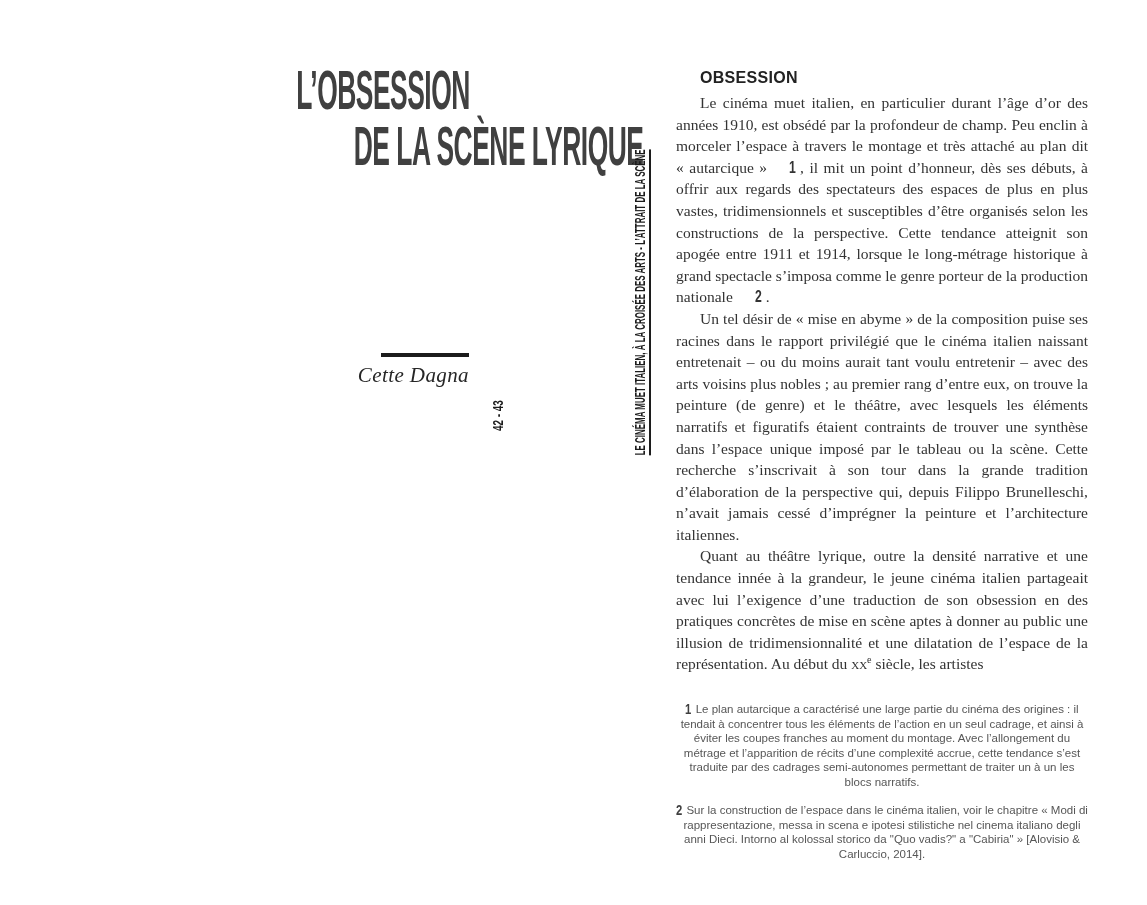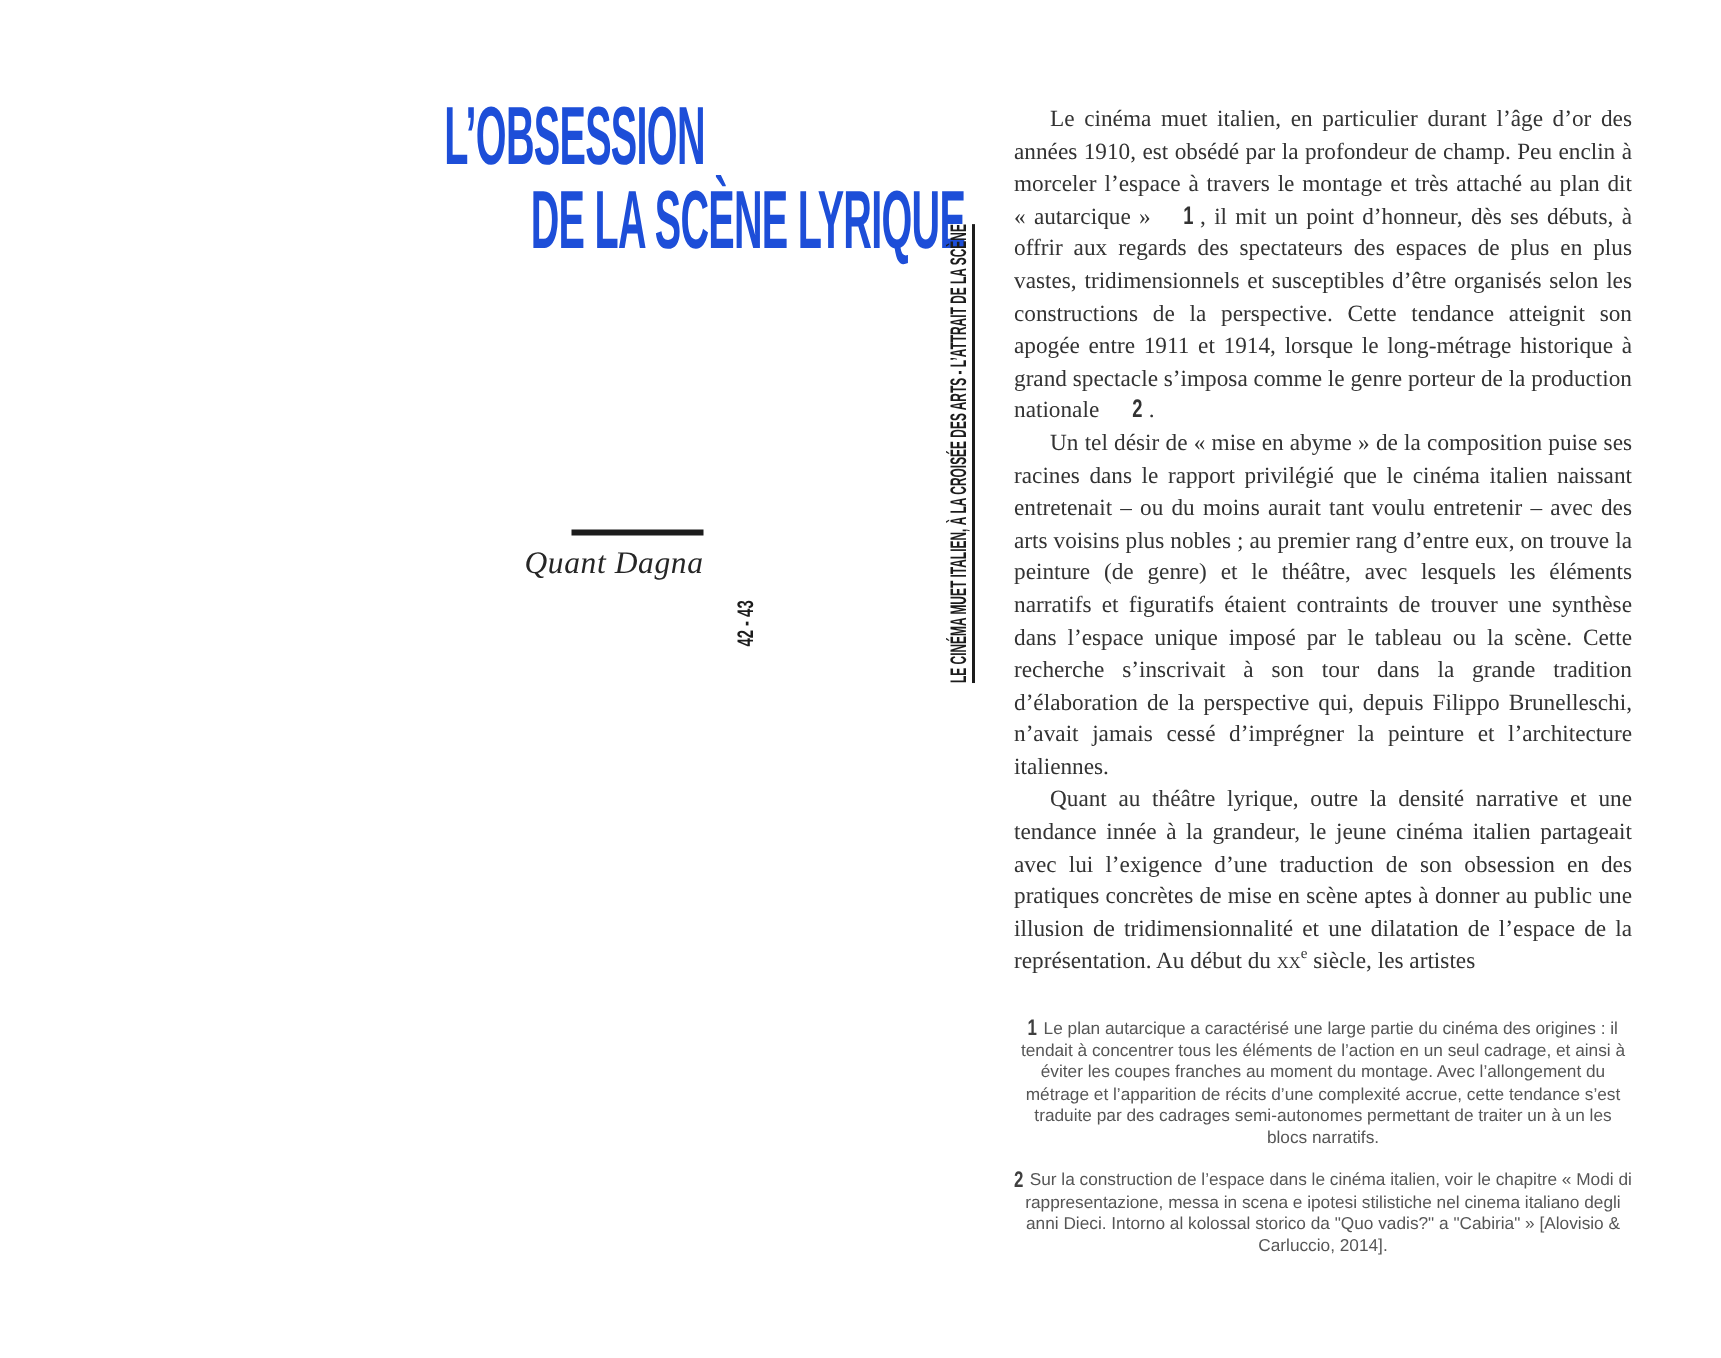--- a/index.html
+++ b/index.html
@@ -8,21 +8,21 @@
     position: relative;
     background: #ffffff;
     overflow: hidden;
     font-family: "Liberation Serif", serif;
     -webkit-font-smoothing: antialiased;
   }
 
   
   .title-block {
     position: absolute; top: 63px; left: 40px; width: 430px;
-    text-align: right; color: #1d4ed8;
+    text-align: right; color: #404040;
   }
   .title-line {
     font-family: "Liberation Sans", sans-serif;
     font-weight: 700; font-size: 55px; line-height: 55.5px;
     white-space: nowrap;
   }
   .title-line > span {
     display: inline-block;
     transform: scaleX(0.48);
     transform-origin: 100% 50%;
@@ -120,32 +120,33 @@
 <main>
 
   <section>
     <h1 class="title-block" style="margin:0;">
       <div class="title-line"><span>L’OBSESSION</span></div>
       <div class="title-line"><span>DE LA SCÈNE LYRIQUE</span></div>
     </h1>
 
     <div class="title-rule"></div>
 
-    <div class="author">Quant Dagna</div>
+    <div class="author">Cette Dagna</div>
 
     <div class="page-num">
       <span>42 - 43</span>
     </div>
 
     <div class="running-title">
       <span>LE CINÉMA MUET ITALIEN, À LA CROISÉE DES ARTS - L’ATTRAIT DE LA SCÈNE</span>
     </div>
   </section>
 
   <section class="right-col">
+    <h2 class="section-heading">OBSESSION</h2>
 
     <p class="body"><span>Le cinéma muet italien, en particulier durant l’âge d’or des années 1910, est obsédé par la profondeur de champ. Peu enclin à morceler l’espace à travers le montage et très attaché au plan dit «&nbsp;autarcique&nbsp;»</span><span class="ref">1</span><span>, il mit un point d’honneur, dès ses débuts, à offrir aux regards des spectateurs des espaces de plus en plus vastes, tridimensionnels et susceptibles d’être organisés selon les constructions de la perspective. Cette tendance atteignit son apogée entre 1911 et 1914, lorsque le long-métrage historique à grand spectacle s’imposa comme le genre porteur de la production nationale</span><span class="ref">2</span><span>.</span></p>
 
     <p class="body">Un tel désir de «&nbsp;mise en abyme&nbsp;» de la composition puise ses racines dans le rapport privilégié que le cinéma italien naissant entretenait – ou du moins aurait tant voulu entretenir – avec des arts voisins plus nobles&nbsp;; au premier rang d’entre eux, on trouve la peinture (de genre) et le théâtre, avec lesquels les éléments narratifs et figuratifs étaient contraints de trouver une synthèse dans l’espace unique imposé par le tableau ou la scène. Cette recherche s’inscrivait à son tour dans la grande tradition d’élaboration de la perspective qui, depuis Filippo Brunelleschi, n’avait jamais cessé d’imprégner la peinture et l’architecture italiennes.</p>
 
     <p class="body"><span>Quant au théâtre lyrique, outre la densité narrative et une tendance innée à la grandeur, le jeune cinéma italien partageait avec lui l’exigence d’une traduction de son obsession en des pratiques concrètes de mise en scène aptes à donner au public une illusion de tridimensionnalité et une dilatation de l’espace de la représentation. Au début du </span><span class="sc">xx</span><sup>e</sup><span> siècle, les artistes</span></p>
 
     <div class="footnotes">
       <p class="footnote"><span class="fn-marker">1</span><span>Le plan autarcique a caractérisé une large partie du cinéma des origines&nbsp;: il tendait à concentrer tous les éléments de l’action en un seul cadrage, et ainsi à éviter les coupes franches au moment du montage. Avec l’allongement du métrage et l’apparition de récits d’une complexité accrue, cette tendance s’est traduite par des cadrages semi-autonomes permettant de traiter un à un les blocs narratifs.</span></p>
       <p class="footnote"><span class="fn-marker">2</span><span>Sur la construction de l’espace dans le cinéma italien, voir le chapitre «&nbsp;Modi di rappresentazione, messa in scena e ipotesi stilistiche nel cinema italiano degli anni Dieci. Intorno al kolossal storico da "Quo vadis?" a "Cabiria"&nbsp;» [Alovisio &amp; Carluccio, 2014].</span></p>

